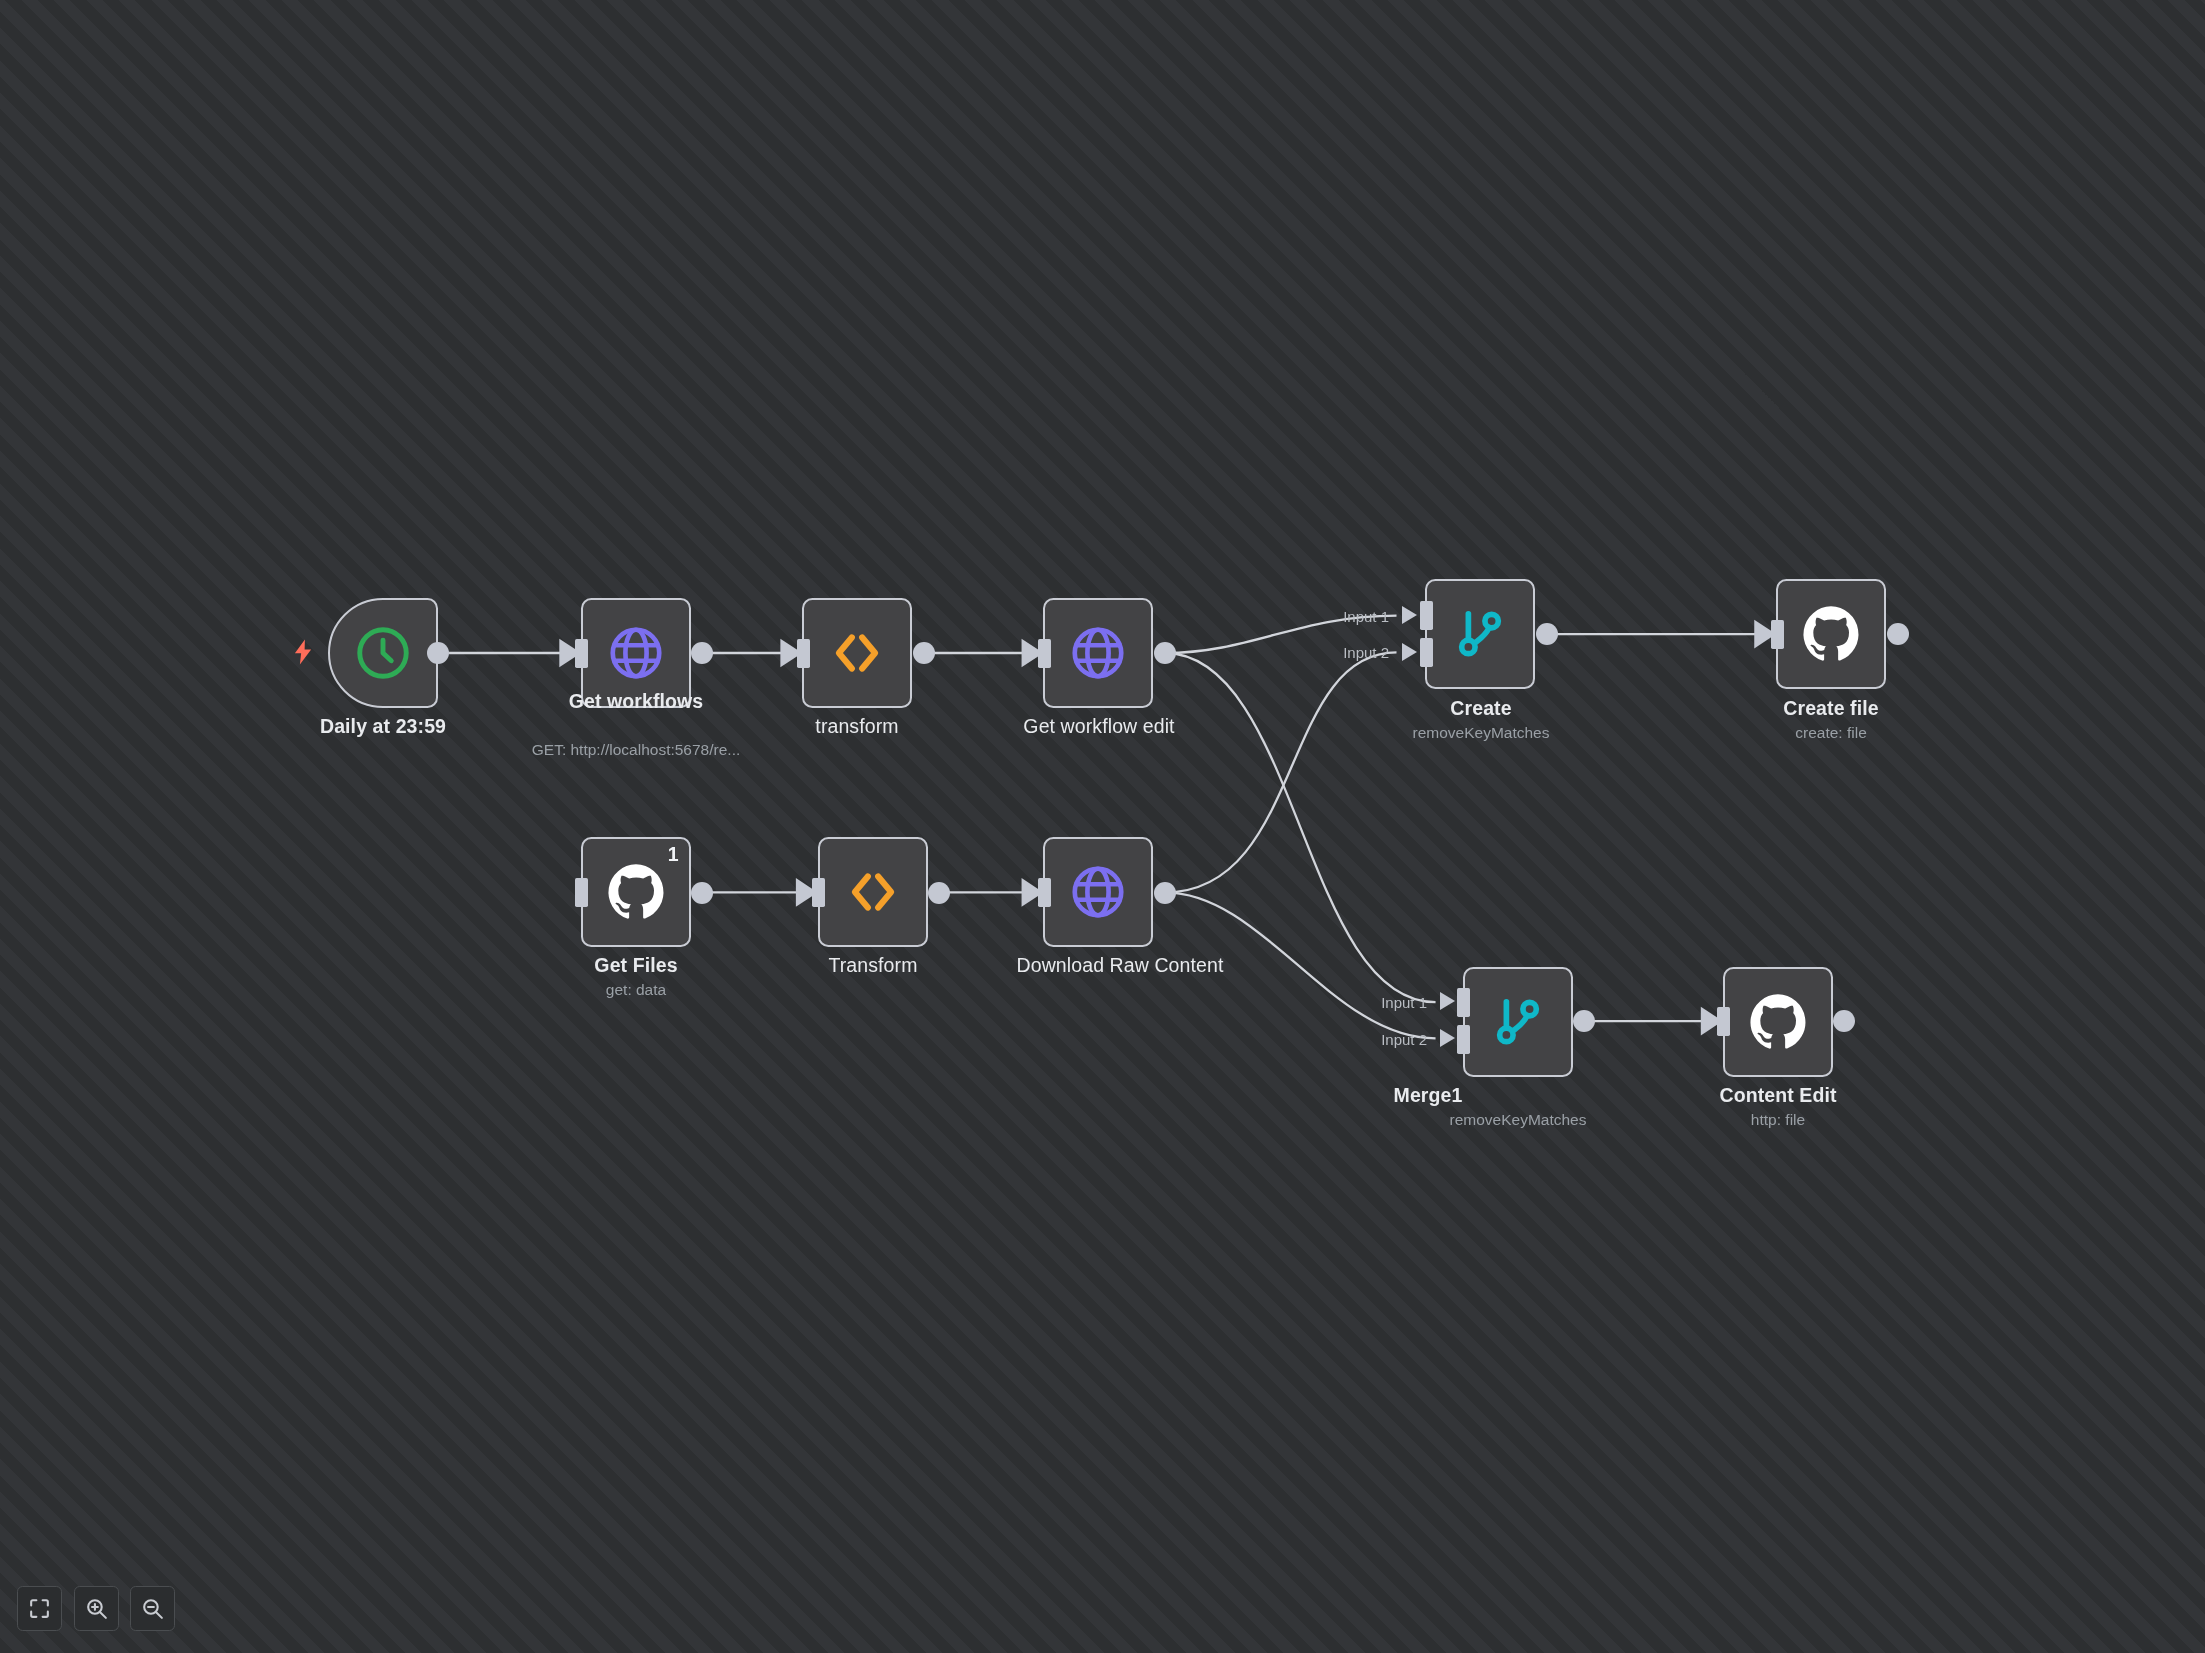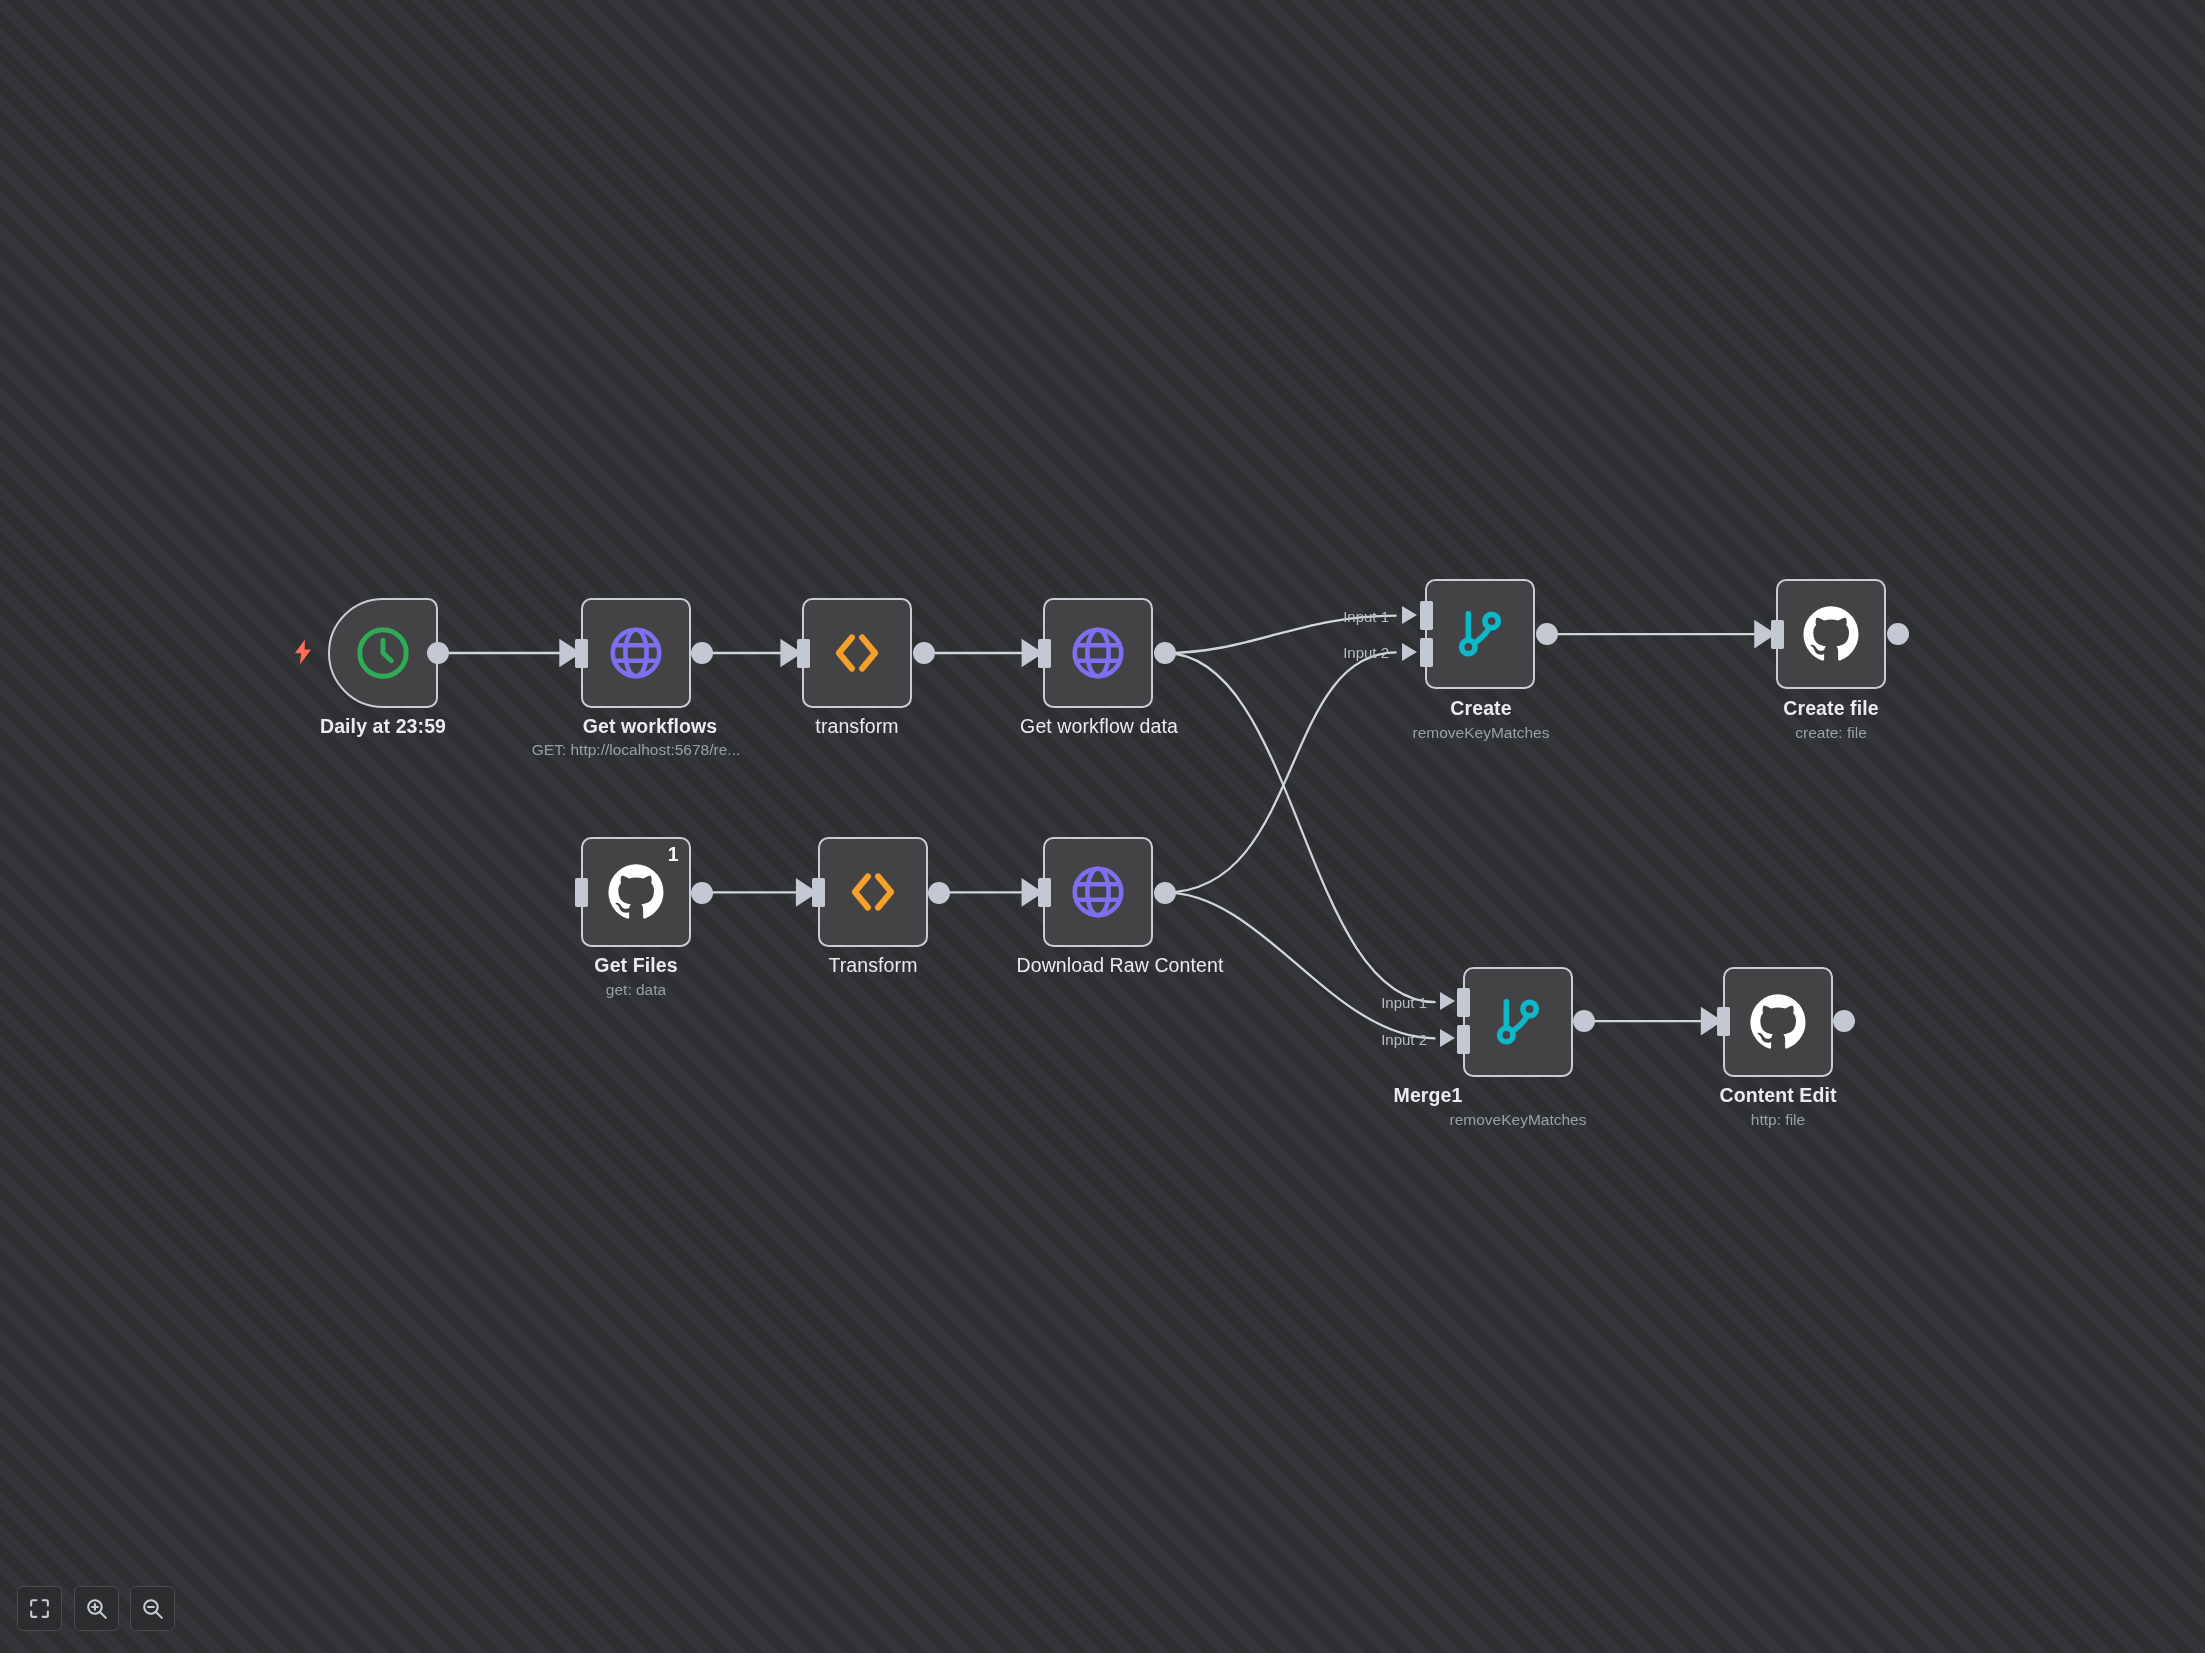--- a/index.html
+++ b/index.html
@@ -180,21 +180,21 @@
     <span>
       <svg class="node-icon" viewBox="0 0 24 24" fill="none" stroke="#7c6ff0" stroke-width="1.8">
         <circle cx="12" cy="12" r="9"></circle>
         <ellipse cx="12" cy="12" rx="4.1" ry="9"></ellipse>
         <path d="M3 9h18M3 15h18"></path>
       </svg>
     </span>
   </div>
   <div class="in-port" style="left:575px; top:639px;"></div>
   <div class="out-dot" style="left:691px; top:642px;"></div>
-  <div class="node-label" style="left:636px; top:715px;margin-left:14px;">Get workflows</div>
+  <div class="node-label" style="left:636px; top:690px;">Get workflows</div>
   <div class="node-sub" style="left:636px; top:741px;">GET: http://localhost:5678/re...</div>
 
   <div class="node" style="left:802px; top:598px;">
     <span>
       <svg class="node-icon" viewBox="0 0 24 24" fill="none" stroke="#f5a02a" stroke-width="2.4" stroke-linecap="round" stroke-linejoin="round">
         <path d="M10 6 5 12l5 6"></path>
           <path d="M14 6l5 6-5 6"></path>
       </svg>
     </span>
   </div>
@@ -206,21 +206,21 @@
     <span>
       <svg class="node-icon" viewBox="0 0 24 24" fill="none" stroke="#7c6ff0" stroke-width="1.8">
         <circle cx="12" cy="12" r="9"></circle>
         <ellipse cx="12" cy="12" rx="4.1" ry="9"></ellipse>
         <path d="M3 9h18M3 15h18"></path>
       </svg>
     </span>
   </div>
   <div class="in-port" style="left:1038px; top:639px;"></div>
   <div class="out-dot" style="left:1154px; top:642px;"></div>
-  <div class="node-label thin" style="left:1099px; top:715px;">Get workflow data</div>
+  <div class="node-label thin" style="left:1099px; top:715px;">Get workflow edit</div>
 
   <div class="node" style="left:1425px; top:579px;">
     <span>
       <svg class="node-icon" viewBox="0 0 24 24" fill="none" stroke="#0fb8c8" stroke-width="2.2" stroke-linecap="round" stroke-linejoin="round">
         <circle cx="7.5" cy="17" r="2.6"></circle>
           <circle cx="16.5" cy="7" r="2.6"></circle>
         <path d="M7.5 14.4V4.2"></path>
           <path d="M15.6 9.5c-1.6 3.2-3.4 4.3-5.6 6"></path>
       </svg>
     </span>

